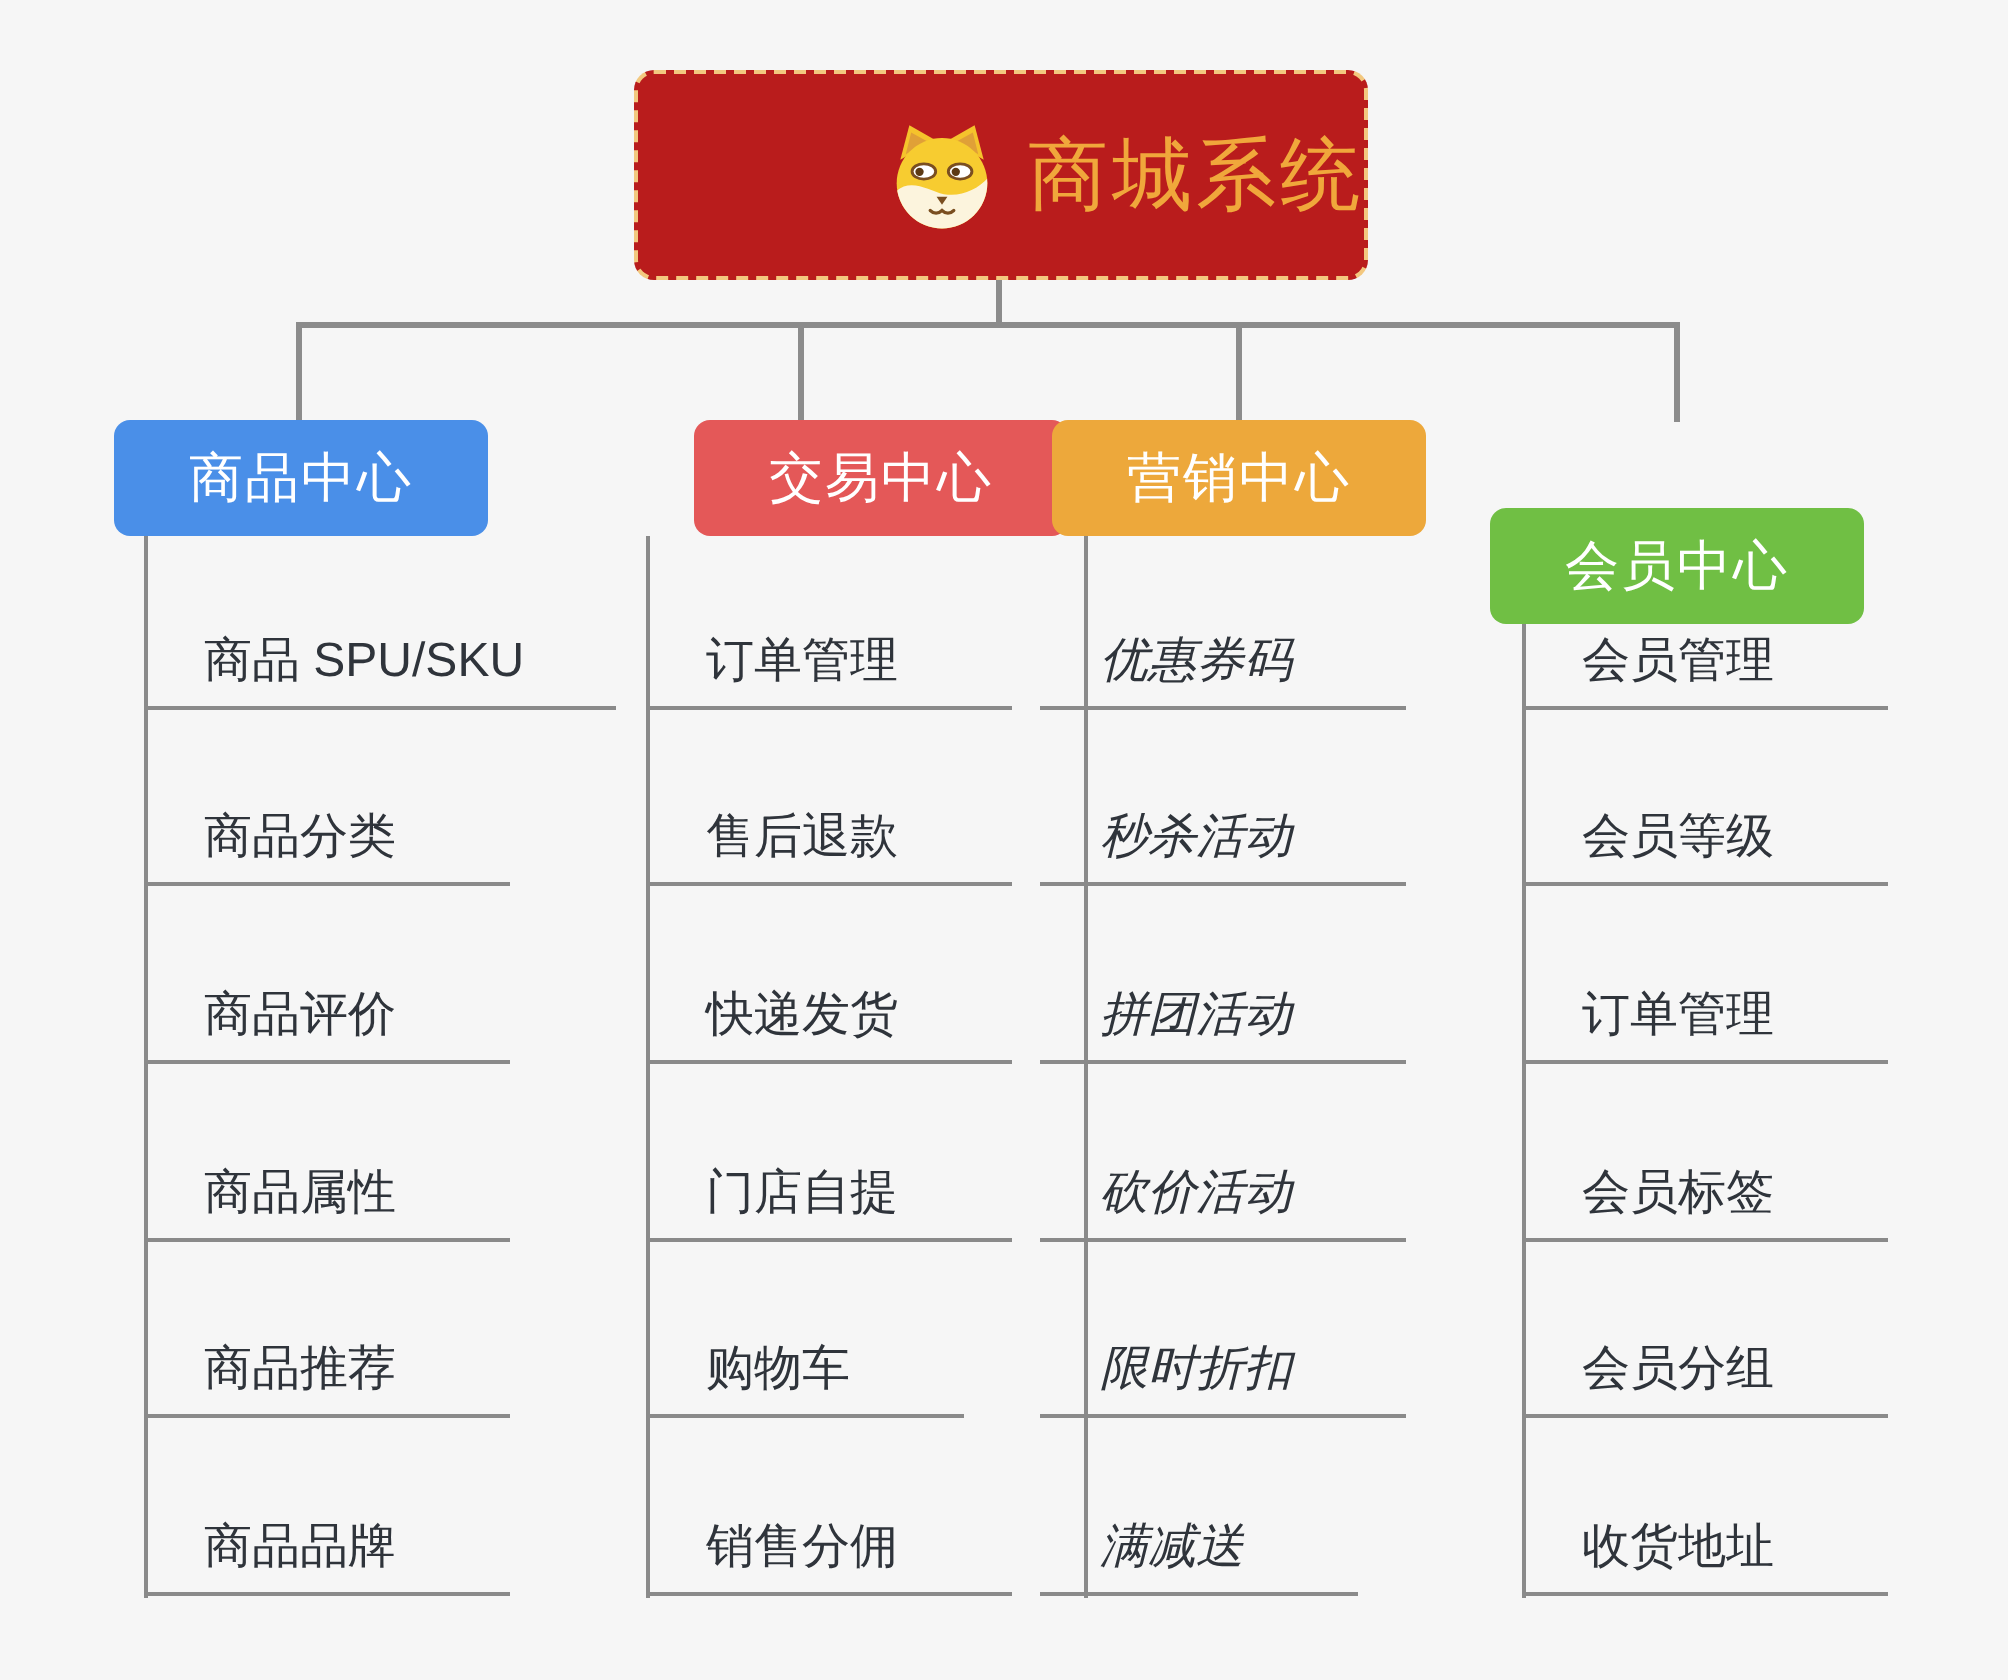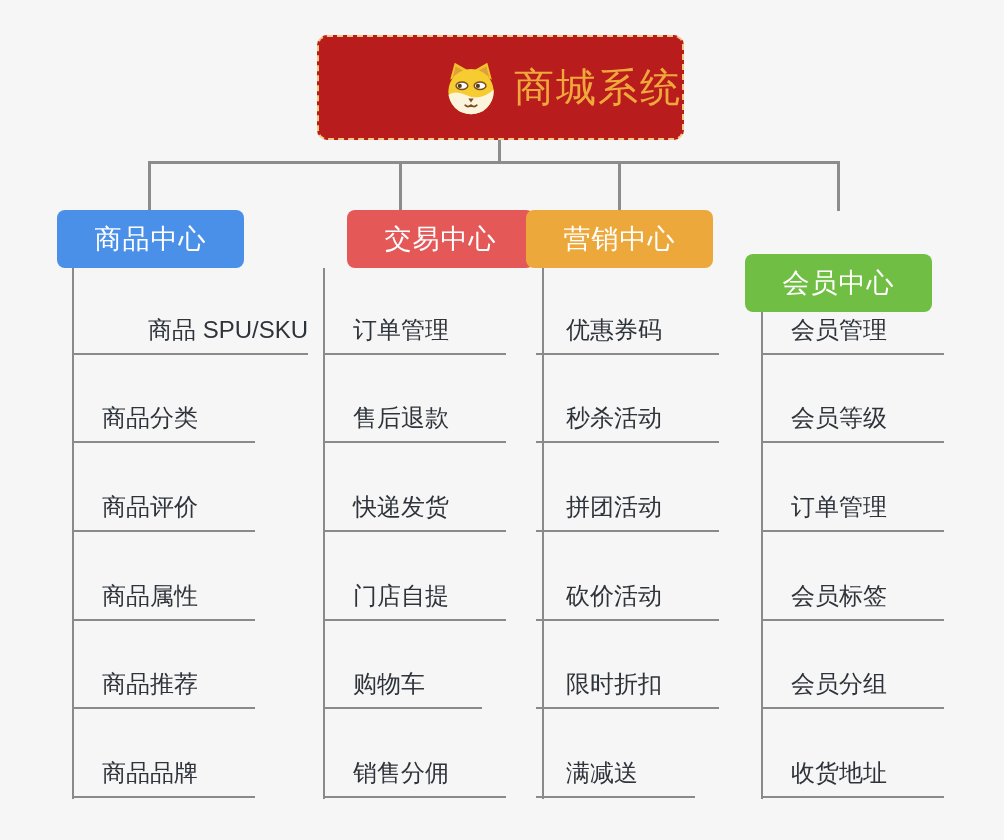--- a/index.html
+++ b/index.html
@@ -80,32 +80,32 @@
   .branch-box.b3 { left: 526px; }
   .branch-box.b4 { left: 745px; }
 
   
   .col {
     position: absolute;
     top: 266px;
   }
   .col.c1 { left: 72px; }
   .col.c2 { left: 323px; }
-  .col.c3 { left: 536px; }
+  .col.c3 { left: 520px; font-style: italic; }
   .col.c4 { left: 761px; }
   .item {
     height: 86.7px;          
     width: 153px;
     border-bottom: 2px solid #8a8a8a;
     display: flex;
     align-items: flex-end;
     padding-left: 30px;
     box-sizing: content-box;
   }
-  .item.wide   { width: 206px; justify-content: flex-end; }
+  .item.wide   { width: 206px; }
   .item.narrow { width: 129px; }
   .item span {
     font-size: 24px;
     color: #2f343b;
     padding-bottom: 7px;
     white-space: nowrap;
   }
 </style>
 </head>
 <body>

